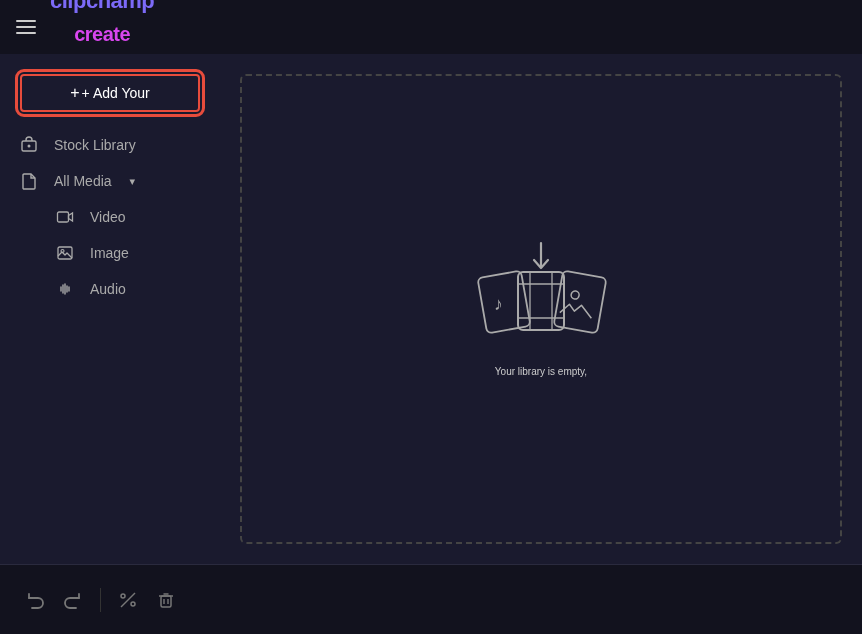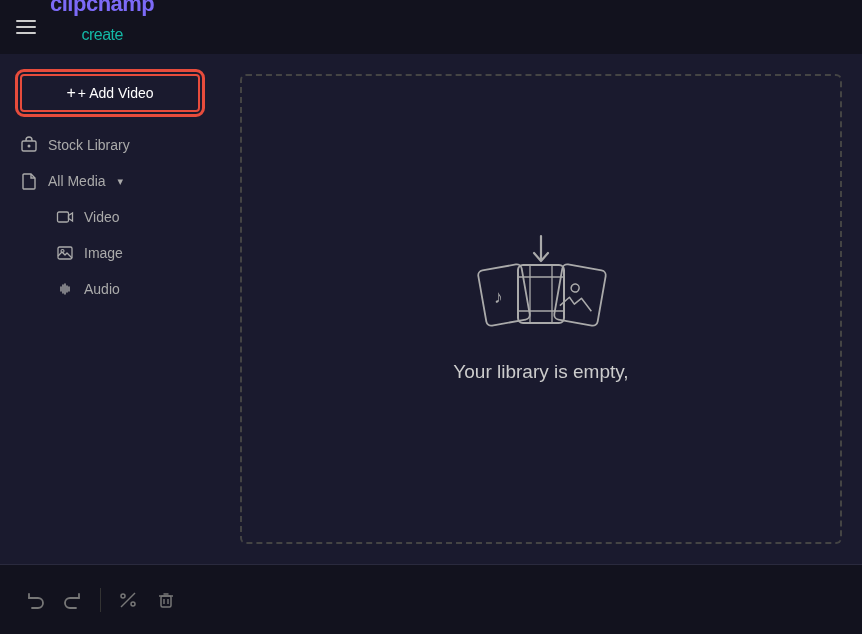--- a/index.html
+++ b/index.html
@@ -27,21 +27,21 @@
     .hamburger-icon span {
       display: block; width: 20px; height: 2px; background: #ccc; border-radius: 1px;
     }
     .brand {
       display: flex; align-items: center; gap: 9px; flex-direction: column;
     }
     .brand-clip {
       color: #7c6af7; font-size: 22px; font-weight: 700; letter-spacing: -0.5px;
     }
     .brand-create {
-      color: #14b8a6; font-size: 16px; font-weight: 400; letter-spacing: -0.5px;
+      color: #d946ef; font-size: 20px; font-weight: 700; letter-spacing: -0.5px;
     }
     .brand-beta {
       color: #aaa; font-size: 10px; font-weight: 400; margin-left: 16px; letter-spacing: 1px; text-transform: uppercase;
     }
 
     
     .main-layout {
       display: flex;
       height: calc(634px - 54px - 70px);
     }
@@ -77,21 +77,21 @@
       outline: 3px solid #e74c3c;
       outline-offset: 2px;
     }
     .add-media-btn .plus {
       font-size: 16px; font-weight: 300;
     }
 
     .sidebar-item {
       display: flex;
       align-items: center;
-      gap: 10px;
+      gap: 16px;
       padding: 8px 20px;
       cursor: pointer;
       font-size: 14px;
       color: #aaa;
       border-radius: 0;
     }
     .sidebar-item.sub {
       padding-left: 56px;
     }
     .sidebar-item .si-icon {
@@ -122,21 +122,21 @@
       justify-content: center;
       gap: 16px;
     }
 
     .media-icon-group {
       display: flex; align-items: flex-end; gap: -6px; position: relative;
     }
 
     .drop-text-main {
       color: #ccc;
-      font-size: 19px;
+      font-size: 10px;
       text-align: center;
       line-height: 1.6;
     }
 
     
     .bottom-bar {
       height: 70px;
       background: #12121e;
       border-top: 1px solid #2a2a3e;
       display: flex;
@@ -170,21 +170,21 @@
   </div>
 </div>
 
 <div class="main-layout">
 
   <div class="sidebar">
 
     <div class="add-media-btn-wrap">
       <button class="add-media-btn">
         <span class="plus">+</span>
-        <span style="margin-left:-4px">+ Add Video</span>
+        <span style="margin-left:-4px">+ Add Your</span>
       </button>
     </div>
 
     <div class="sidebar-item">
       <div class="si-icon">
         <svg width="18" height="18" viewBox="0 0 18 18" fill="none">
           <rect x="2" y="5" width="14" height="10" rx="1.5" stroke="#aaa" stroke-width="1.4"></rect>
           <path d="M6 5V4a3 3 0 016 0v1" stroke="#aaa" stroke-width="1.4"></path>
           <circle cx="9" cy="10" r="1.5" fill="#aaa"></circle>
         </svg>

